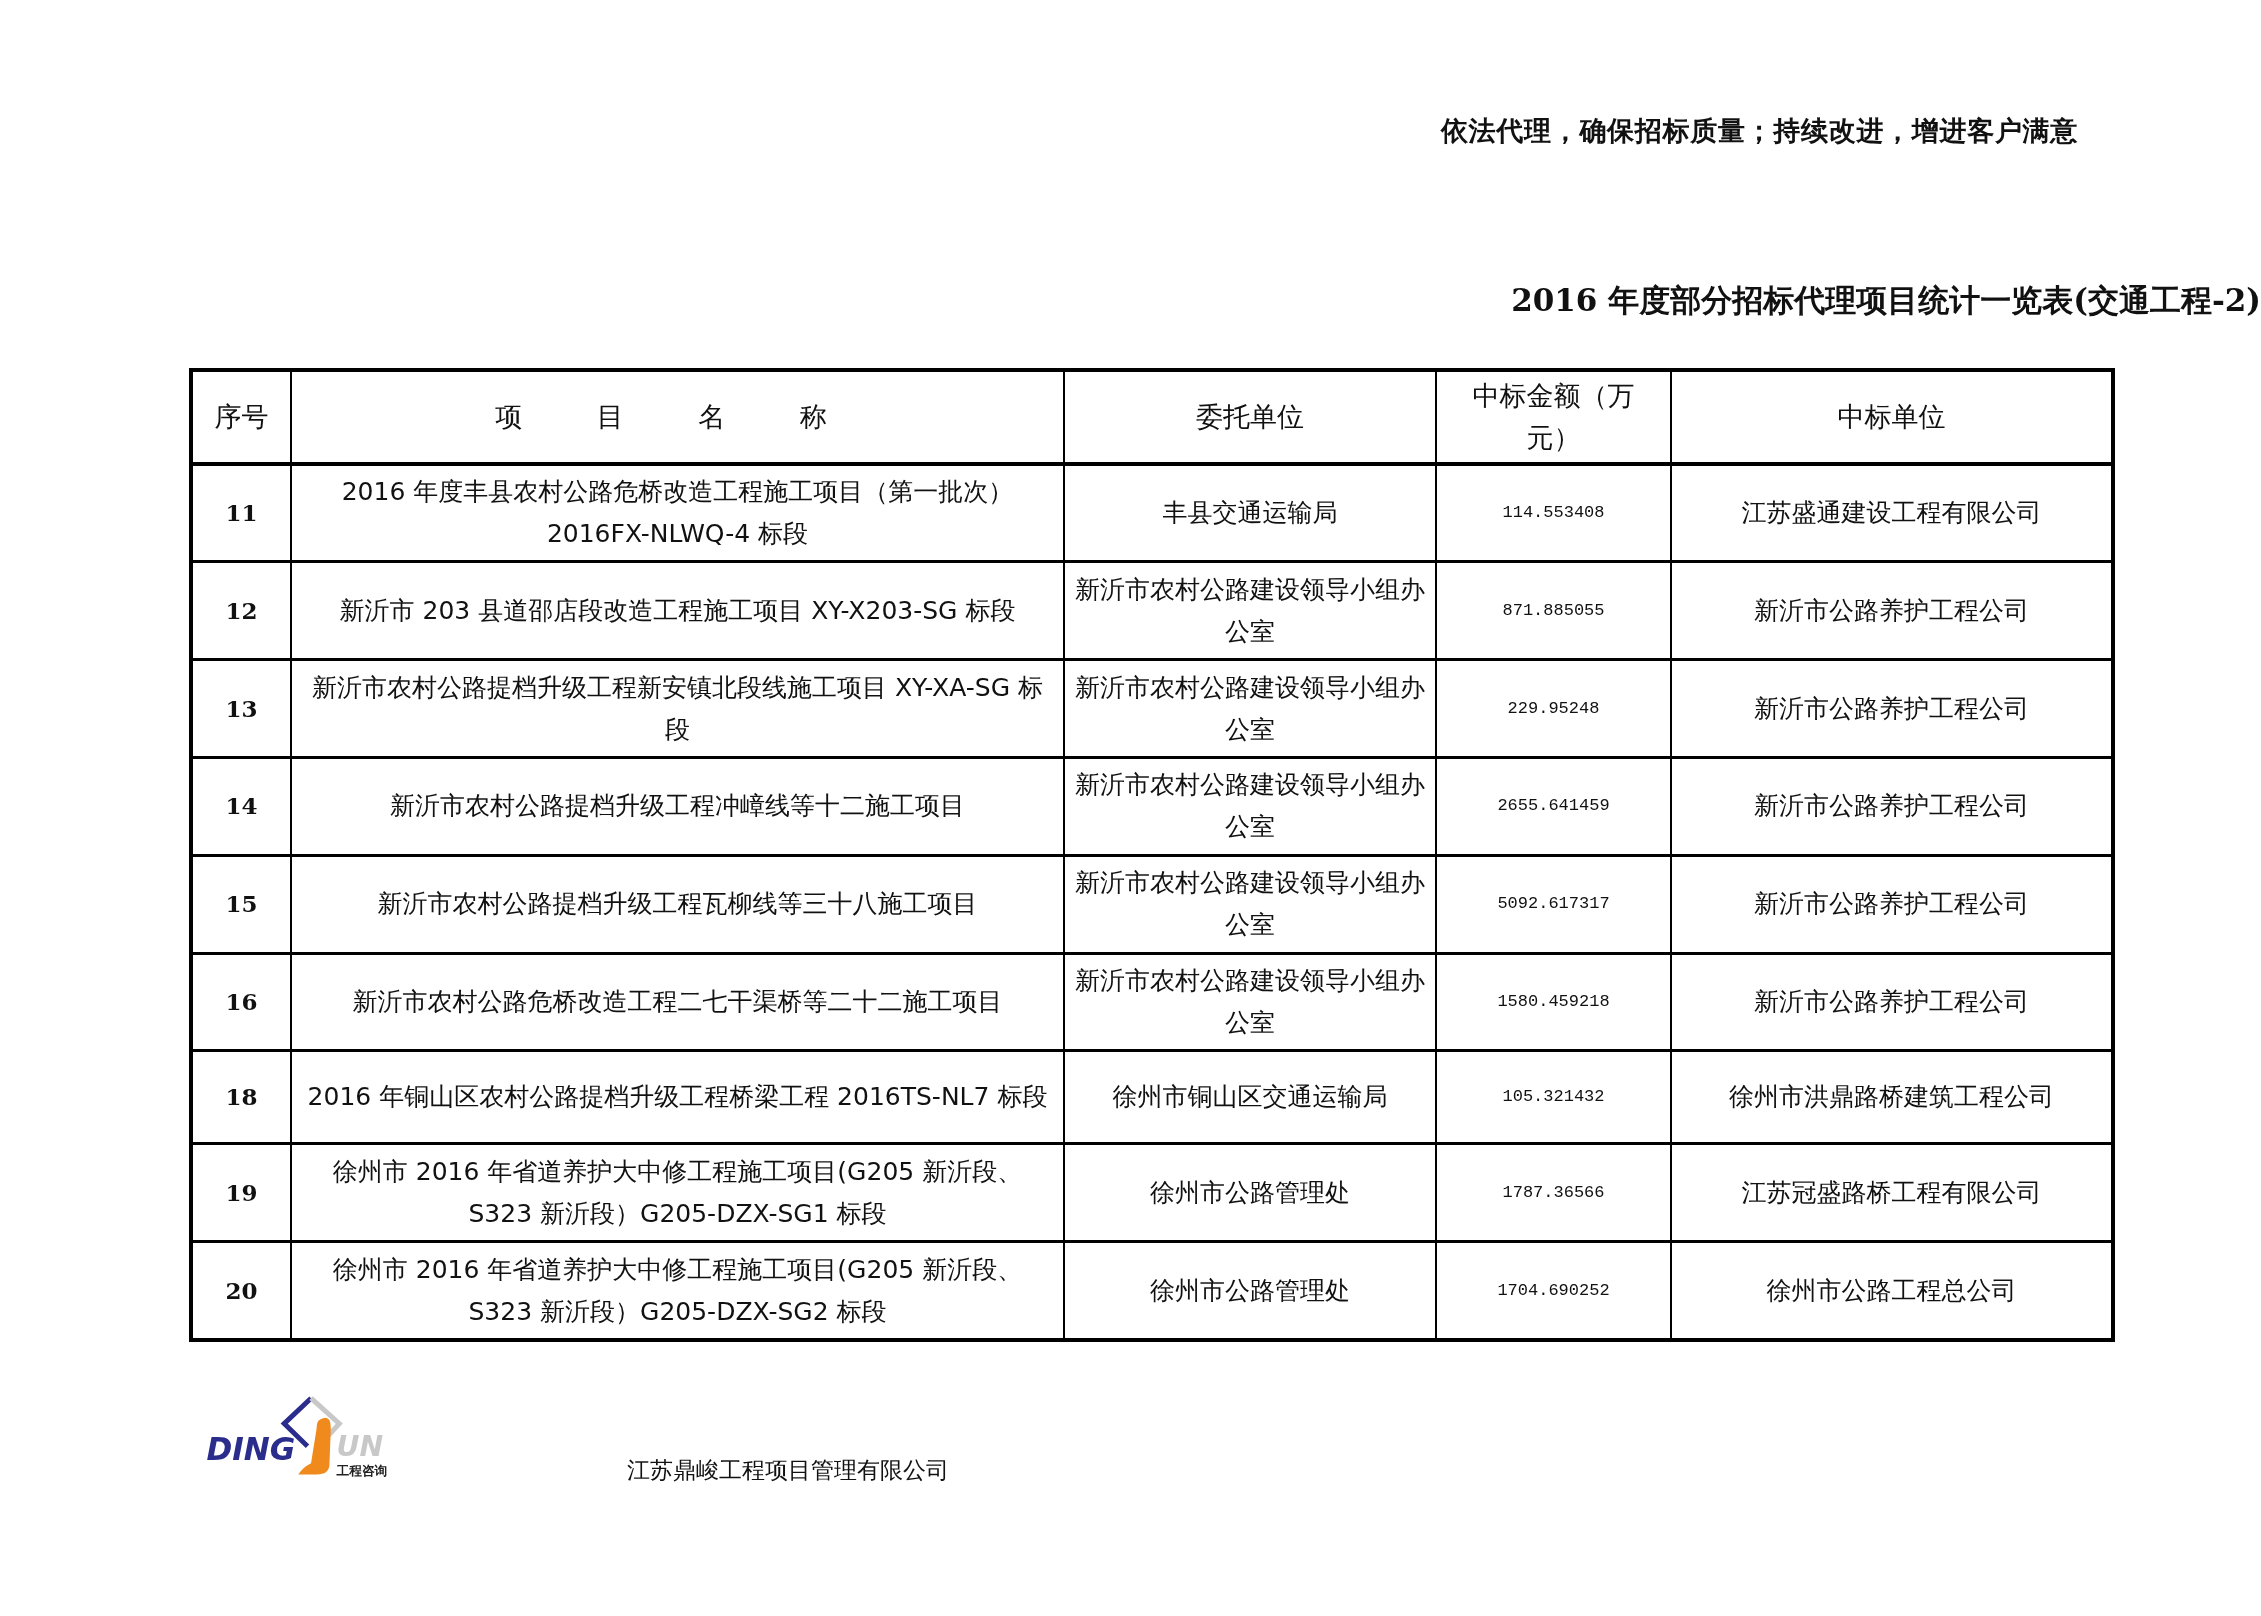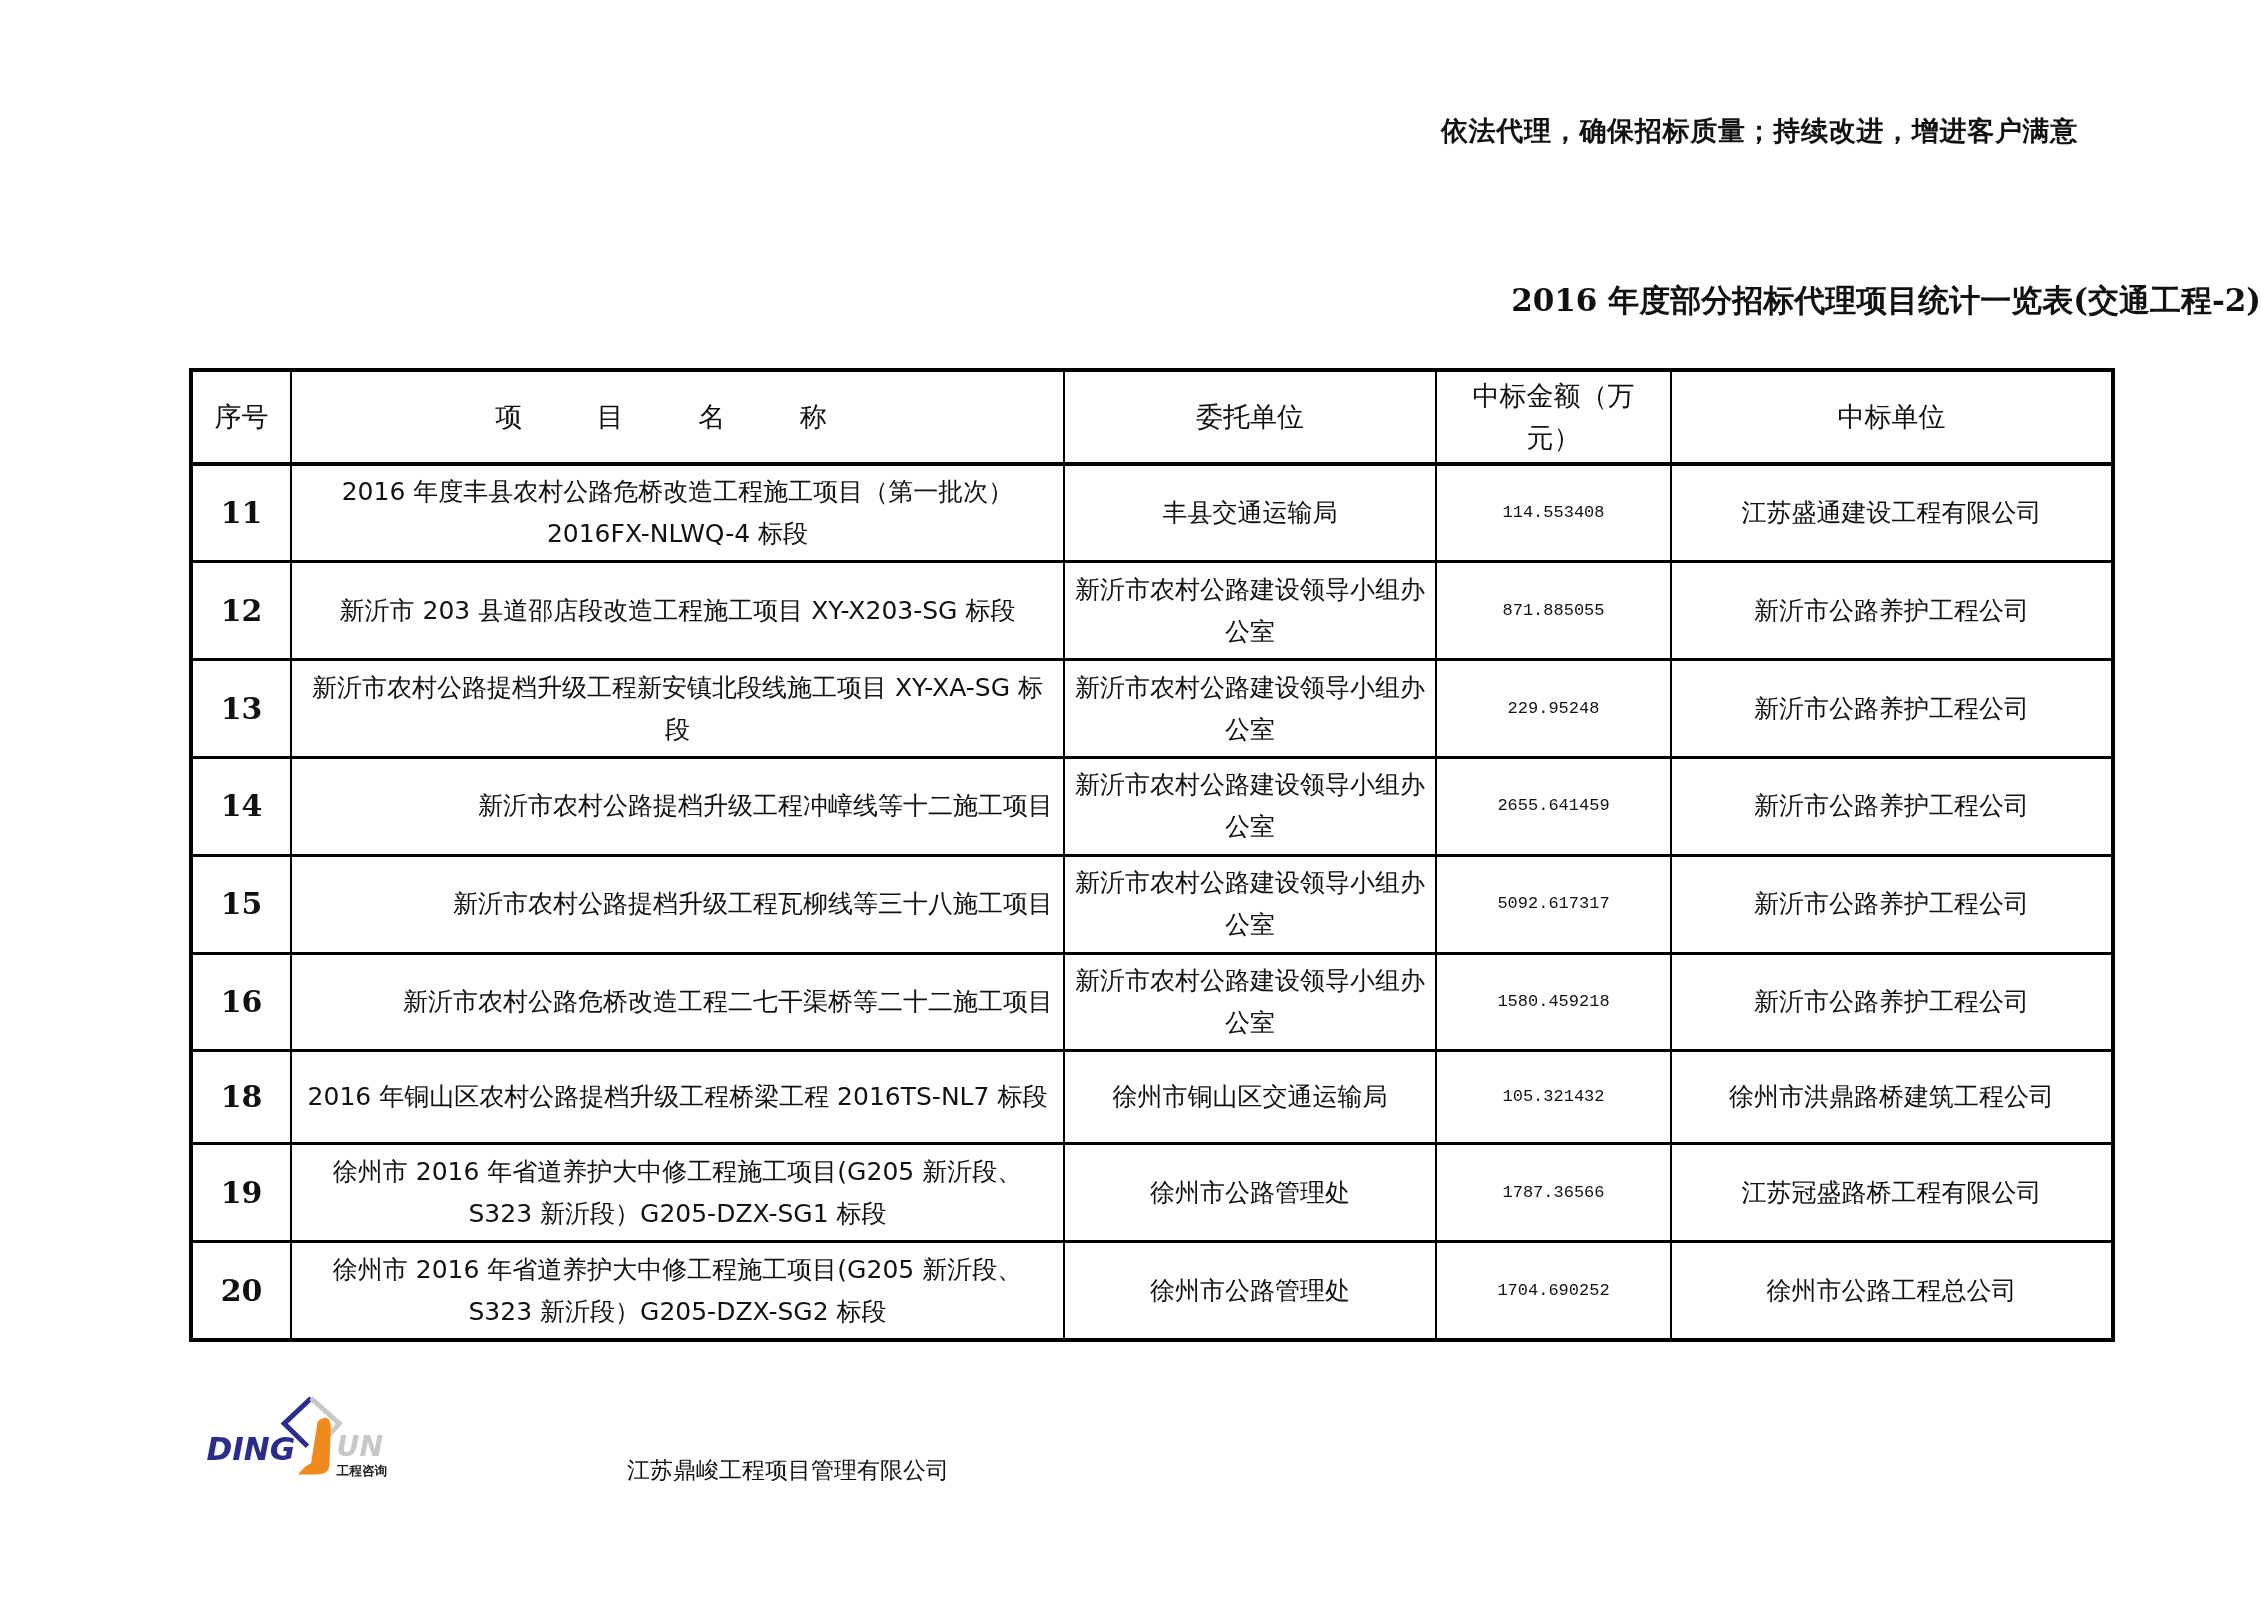--- a/index.html
+++ b/index.html
@@ -11,23 +11,23 @@
                font-size:31px; font-weight:bold; font-family:"DejaVu Serif","Liberation Serif",serif; }
   table.grid { position:absolute; left:189px; top:368px; width:1922px; height:974px;
                border-collapse:collapse; border:4.2px solid #000; table-layout:fixed; }
   table.grid th, table.grid td { border:2.1px solid #000; text-align:center; vertical-align:middle;
                padding:2.8px 10px; font-size:25px; line-height:42px; font-weight:normal;
                font-family:"DejaVu Sans","Liberation Sans",sans-serif; }
   table.grid tr.head { height:90px; }
   table.grid tr.head th { border-bottom:4.2px solid #000; font-size:27px; }
   table.grid tr.row { height:88px; }
   table.grid tr.row td { border-bottom:3.5px solid #000; }
-  table.grid td.seq { font-family:"DejaVu Serif","Liberation Serif",serif; font-weight:bold; font-size:30px; }
+  table.grid td.seq { font-family:"DejaVu Serif","Liberation Serif",serif; font-weight:bold; font-size:23px; }
   table.grid td.amt { font-family:"Liberation Mono","DejaVu Sans Mono",monospace; font-size:17px; }
-  table.grid td.name.left { text-align:right; }
+  table.grid td.name.left { text-align:center; }
   .spaced { letter-spacing:33px; }
   .logo { position:absolute; left:205px; top:1377px; width:205px; height:106px; }
   .company { position:absolute; left:627px; top:1455px; font-size:23px;
              font-family:Liberation Sans, sans-serif; }
 </style>
 </head>
 <body>
 
 <div class="slogan">依法代理，确保招标质量；持续改进，增进客户满意</div>
 

